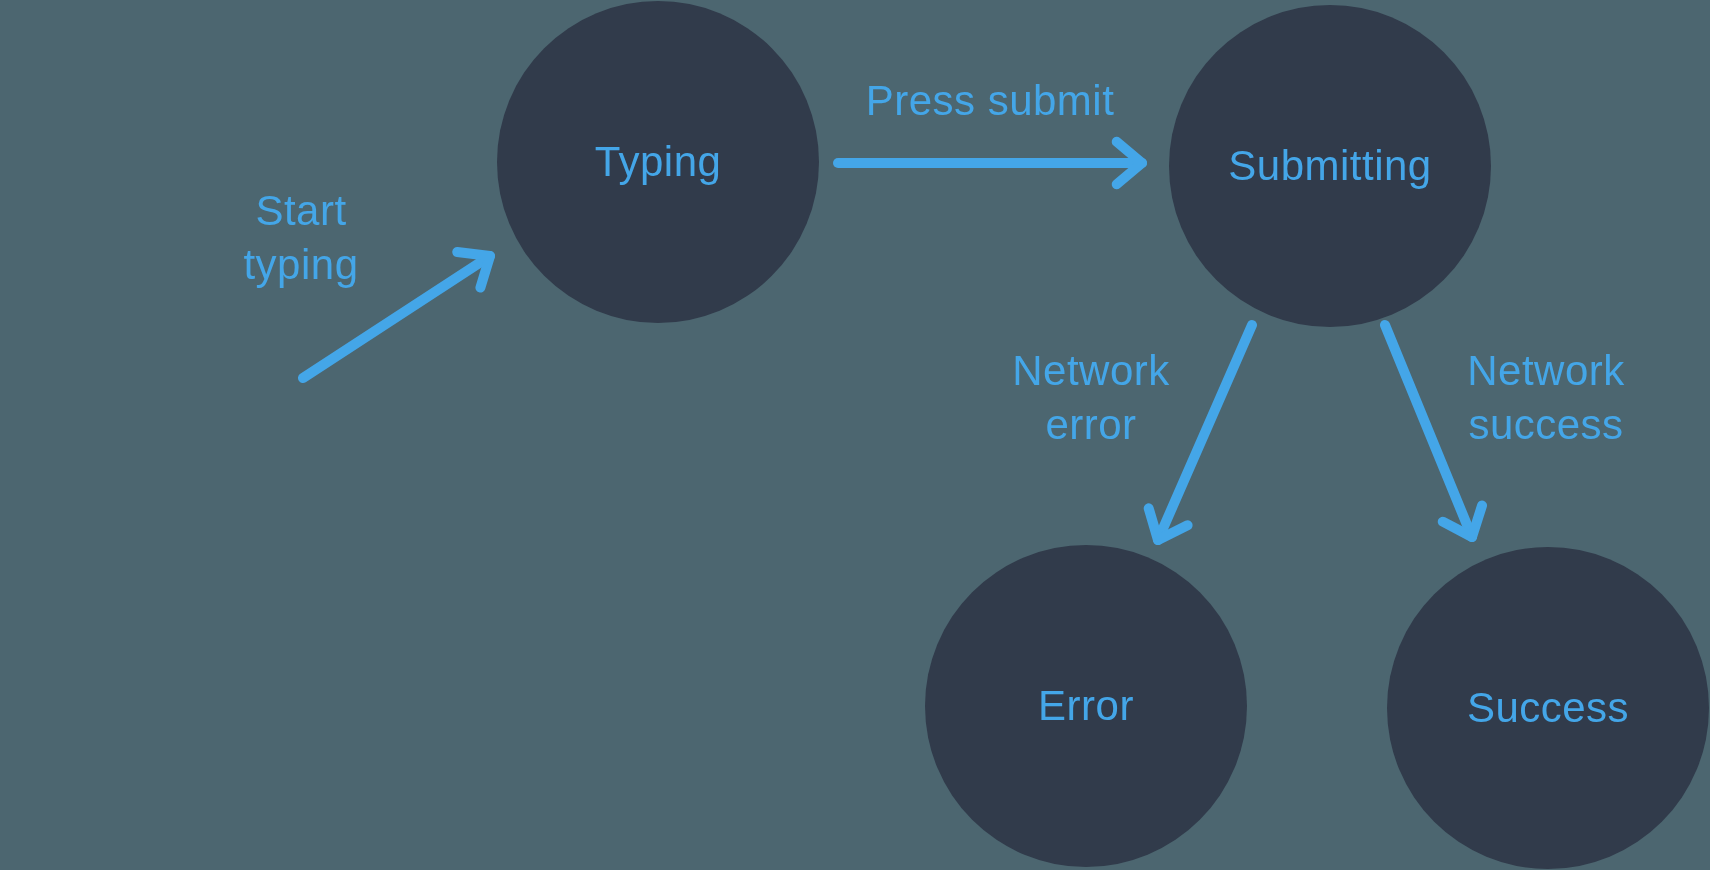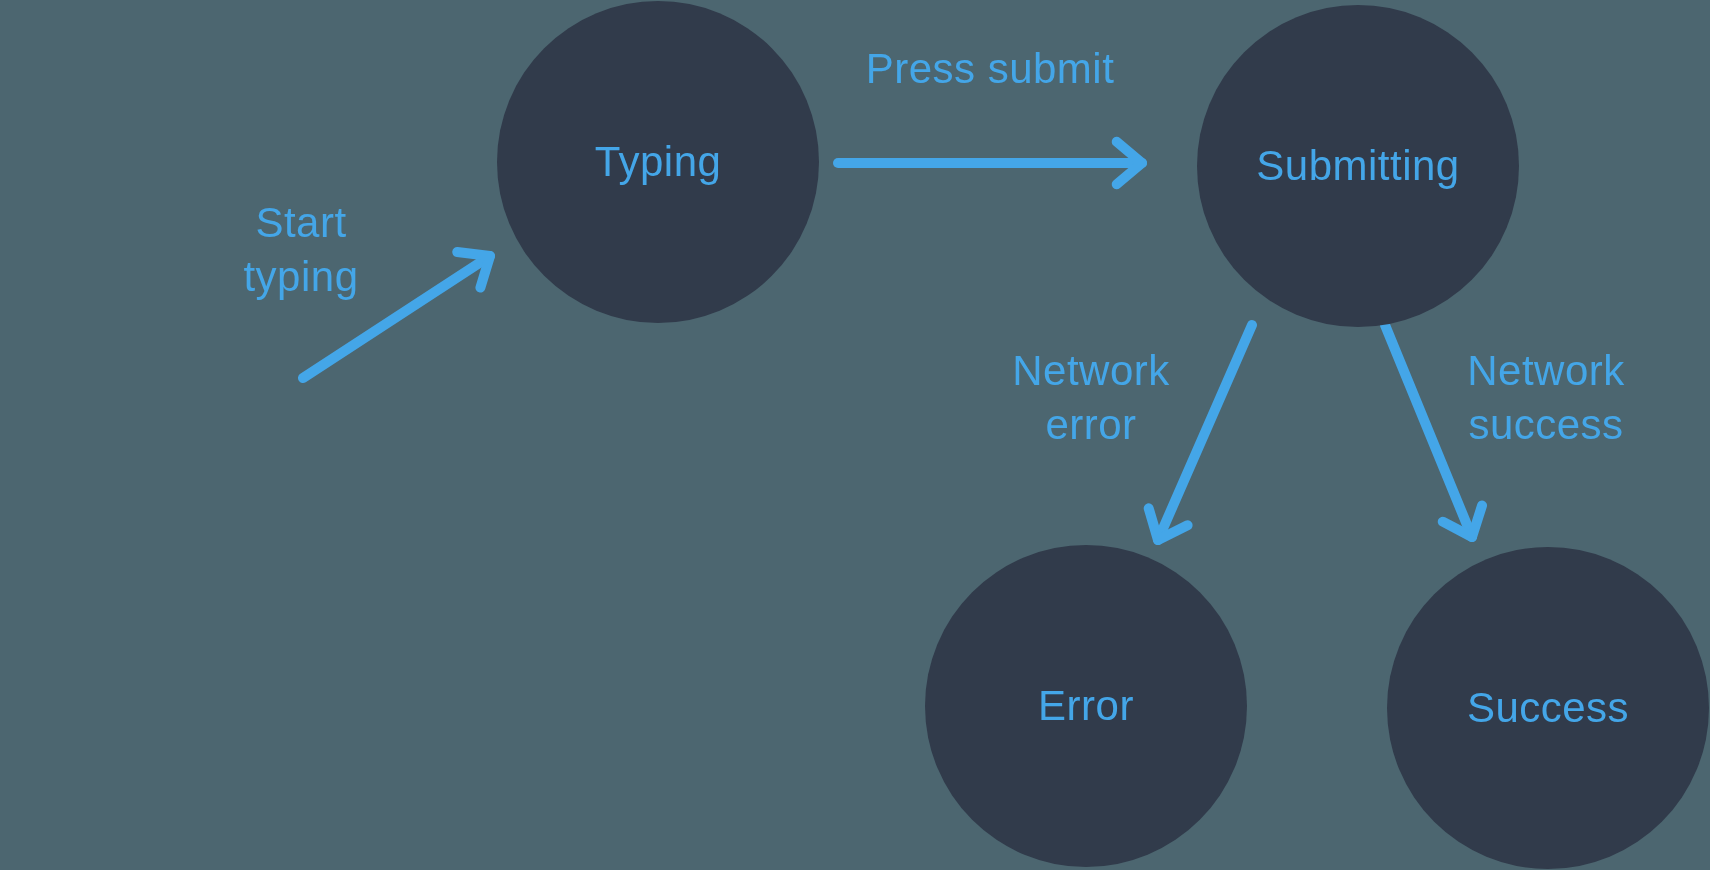--- a/index.html
+++ b/index.html
@@ -29,42 +29,42 @@
     width: 322px;
     height: 322px;
     border-radius: 50%;
     background: var(--node, #313b4b);
     display: flex;
     align-items: center;
     justify-content: center;
   }
   .node-empty      { left: 3px;    top: 341px; }
   .node-typing     { left: 497px;  top: 1px;   }
-  .node-submitting { left: 1197px; top: 5px;   }
+  .node-submitting { left: 1169px; top: 5px;   }
   .node-error      { left: 925px;  top: 545px; }
   .node-success    { left: 1387px; top: 547px; }
   .node-label {
     color: var(--accent, #44a6e8);
     font-size: 42px;
     font-weight: 500;
     letter-spacing: 0.5px;
     white-space: nowrap;
   }
   .edge-label {
     position: absolute;
     color: var(--accent, #44a6e8);
     font-size: 42px;
     font-weight: 500;
     letter-spacing: 0.5px;
     line-height: 54px;
     text-align: center;
     white-space: pre-line;
   }
-  .label-start-typing    { left: 161px;  top: 196px; width: 280px; }
-  .label-press-submit    { left: 820px;  top: 42px;  width: 340px; }
+  .label-start-typing    { left: 161px;  top: 184px; width: 280px; }
+  .label-press-submit    { left: 820px;  top: 74px;  width: 340px; }
   .label-network-error   { left: 951px;  top: 344px; width: 280px; }
   .label-network-success { left: 1406px; top: 344px; width: 280px; }
   .edge-line, .edge-head {
     fill: none;
     stroke: var(--accent, #44a6e8);
     stroke-width: 10px;
     stroke-linecap: round;
     stroke-linejoin: round;
   }
 </style>

